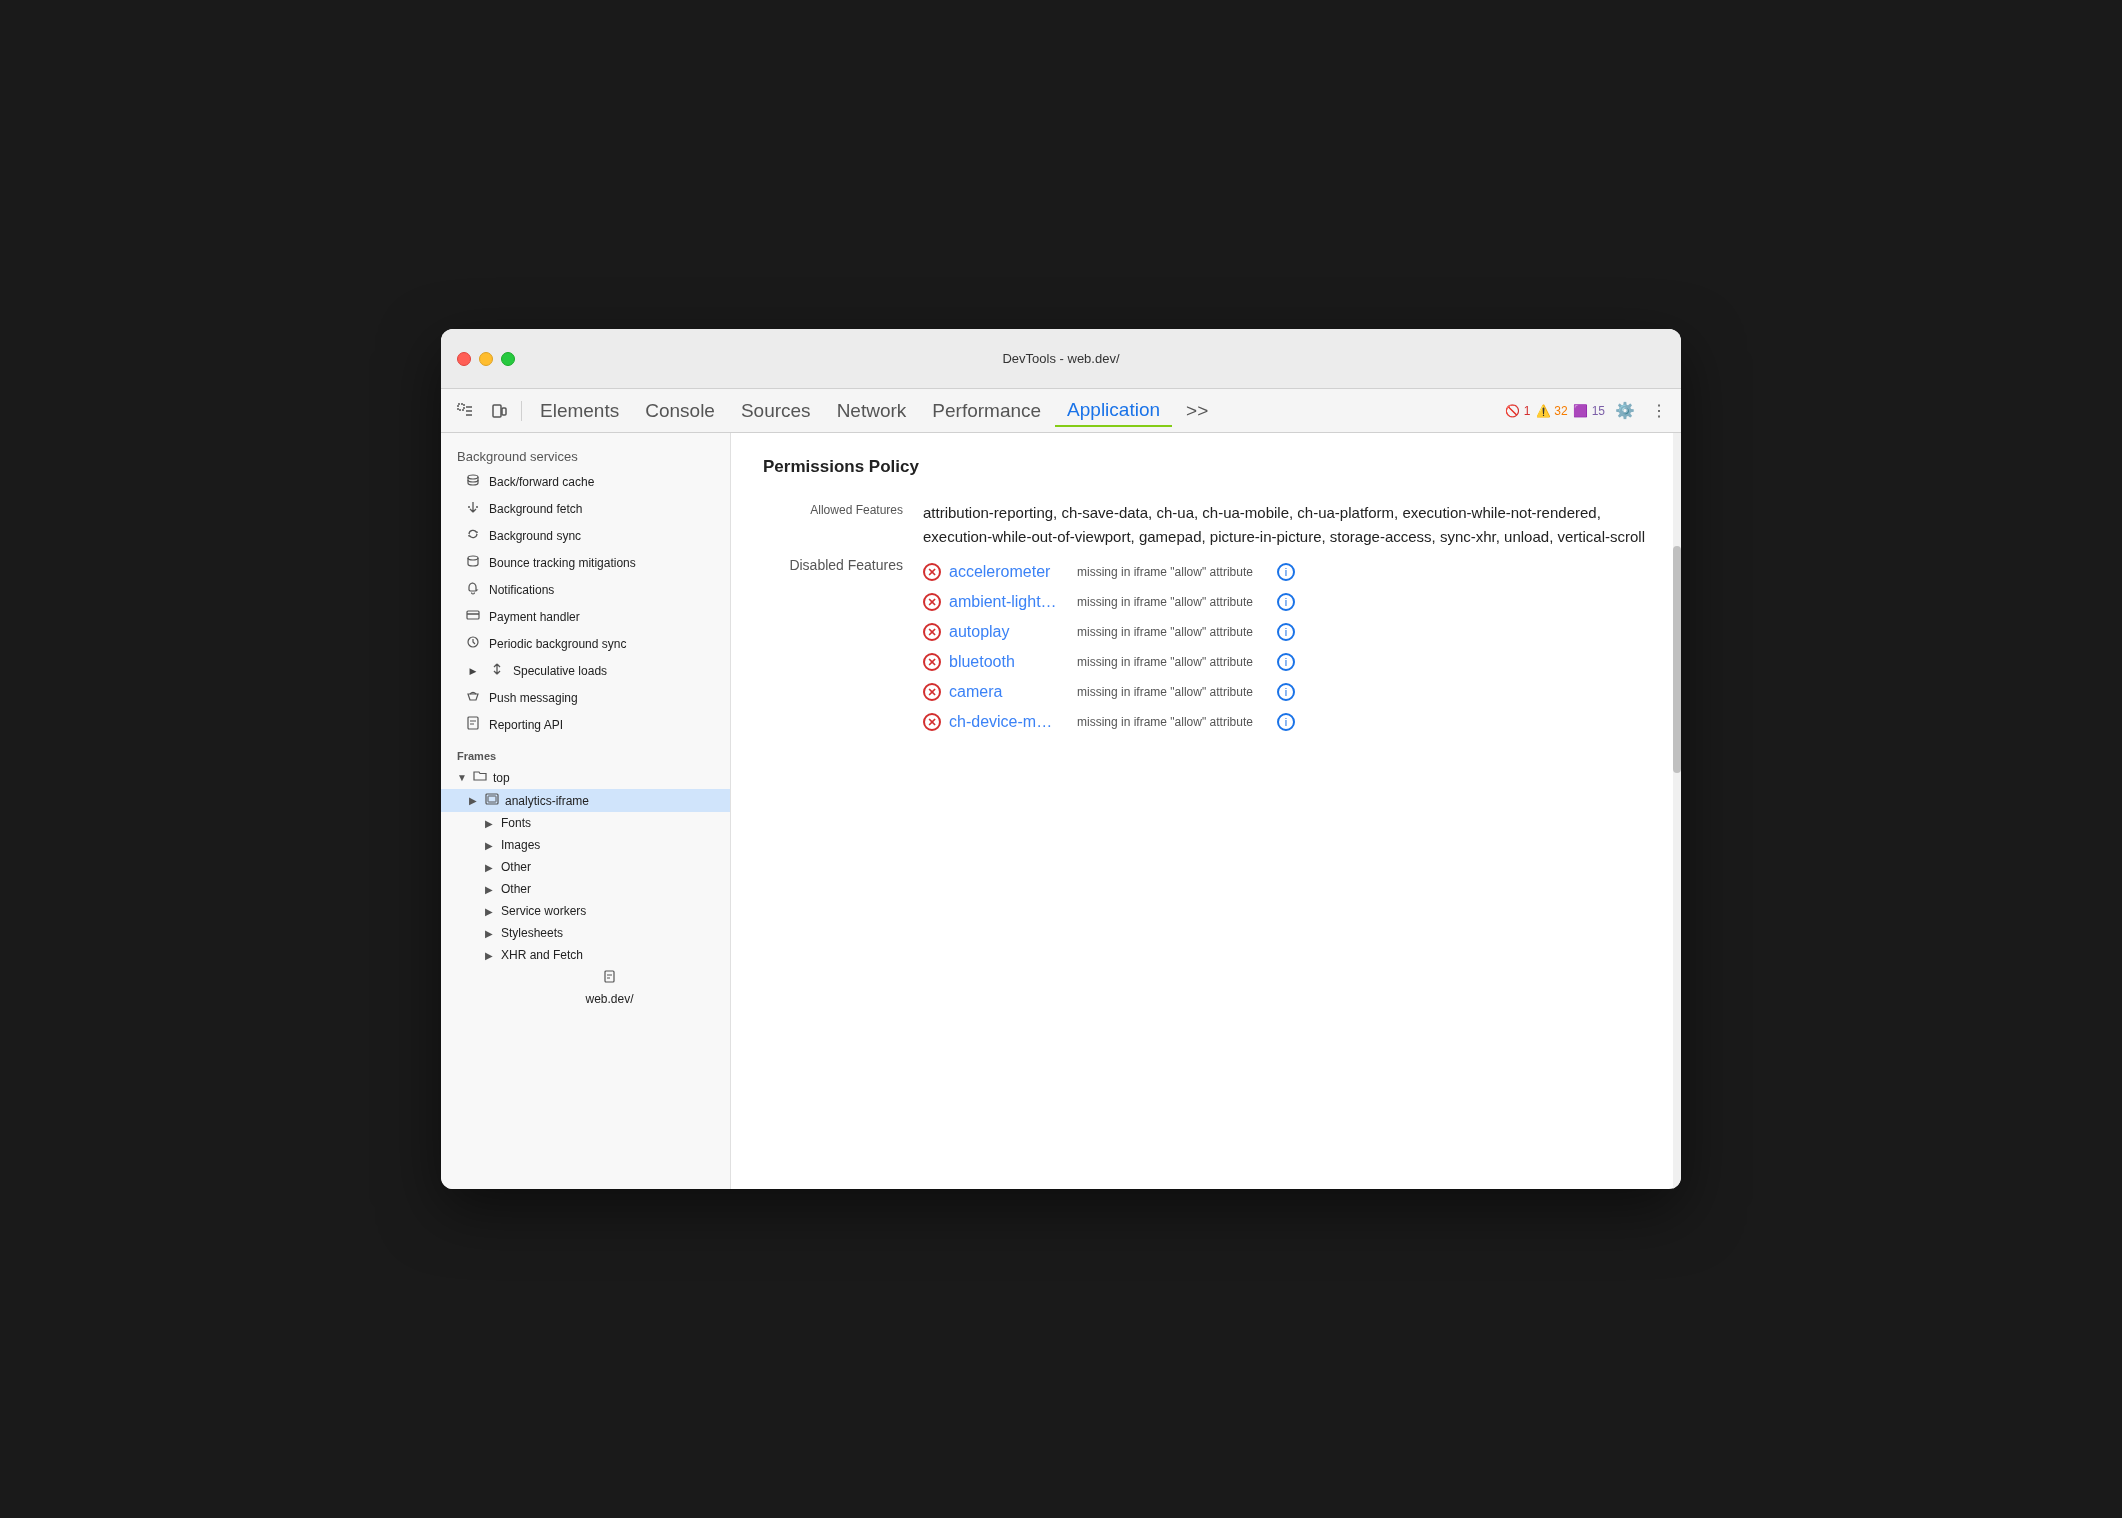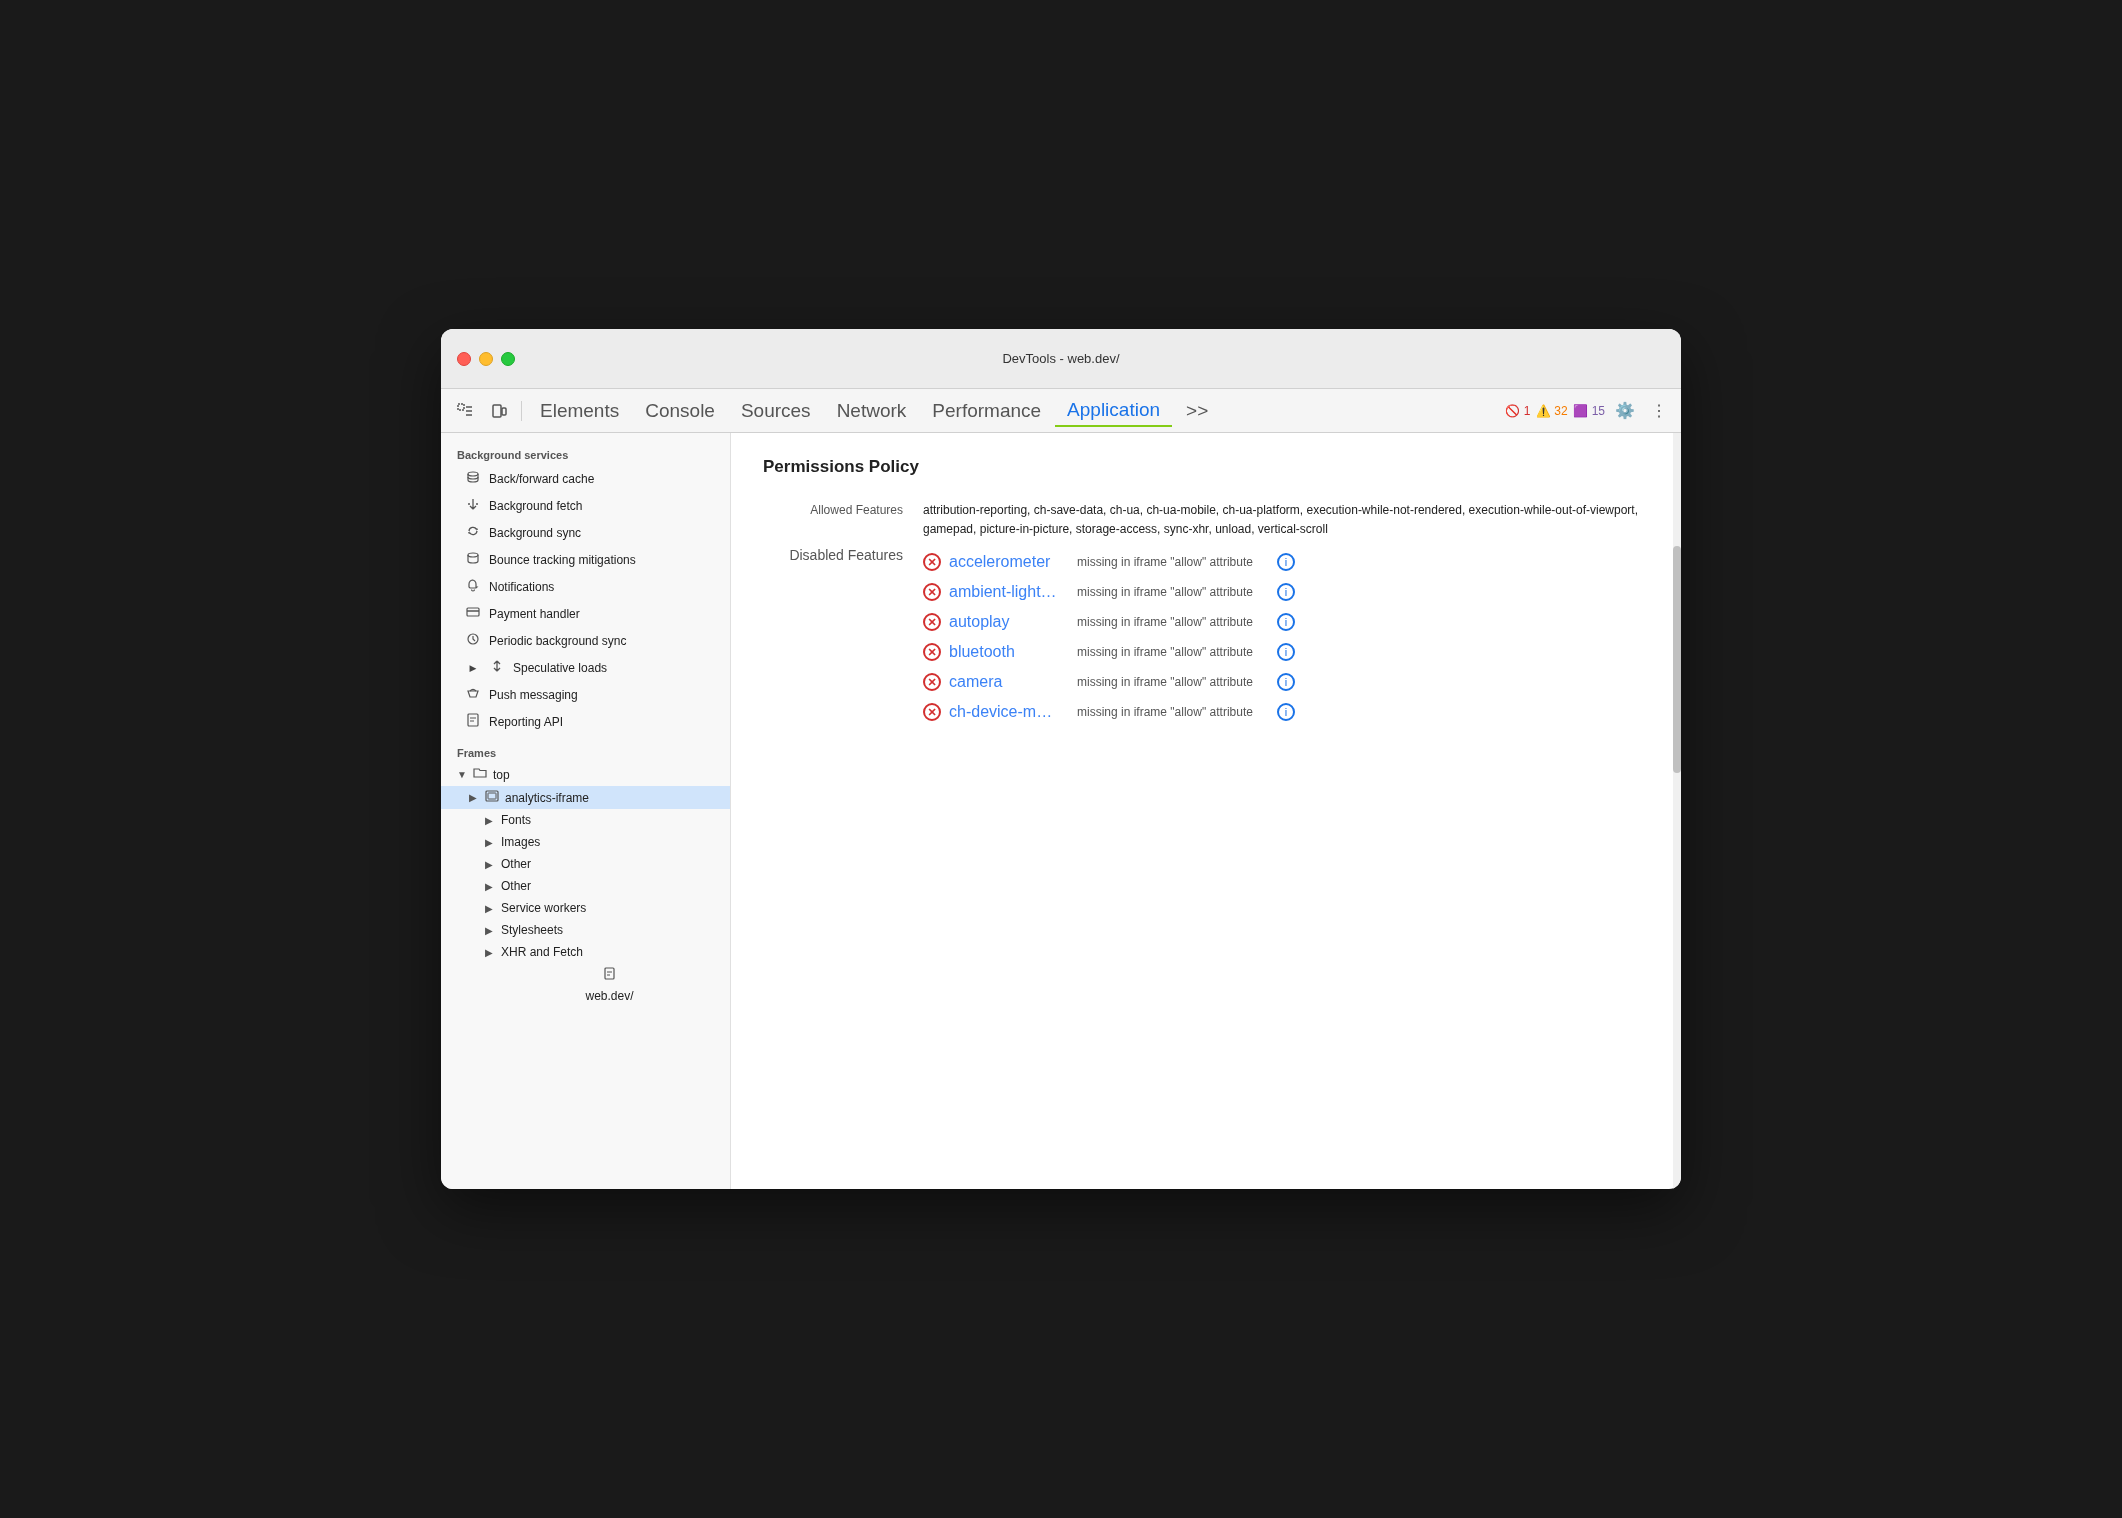--- a/index.html
+++ b/index.html
@@ -133,22 +133,22 @@
     .sidebar {
       width: 290px;
       min-width: 290px;
       background: #f8f8f8;
       border-right: 1px solid #e0e0e0;
       overflow-y: auto;
       padding: 8px 0;
       font-size: 12px;
     }
     .sidebar-section-header {
-      font-size: 11px;
-      font-weight: 700;
+      font-size: 13px;
+      font-weight: 400;
       color: #555;
       padding: 8px 16px 4px;
       text-transform: none;
     }
     .sidebar-item {
       display: flex;
       align-items: center;
       gap: 8px;
       padding: 5px 16px 5px 24px;
       cursor: pointer;
@@ -215,21 +215,21 @@
     .policy-label {
       min-width: 160px;
       font-size: 12px;
       color: #555;
       padding-top: 2px;
       text-align: right;
       padding-right: 20px;
     }
     .policy-value {
       flex: 1;
-      font-size: 12px;
+      font-size: 15px;
       color: #222;
       line-height: 1.6;
     }
     .disabled-label-col {
       min-width: 160px;
       text-align: right;
       padding-right: 20px;
       font-size: 14px;
       color: #555;
     }

